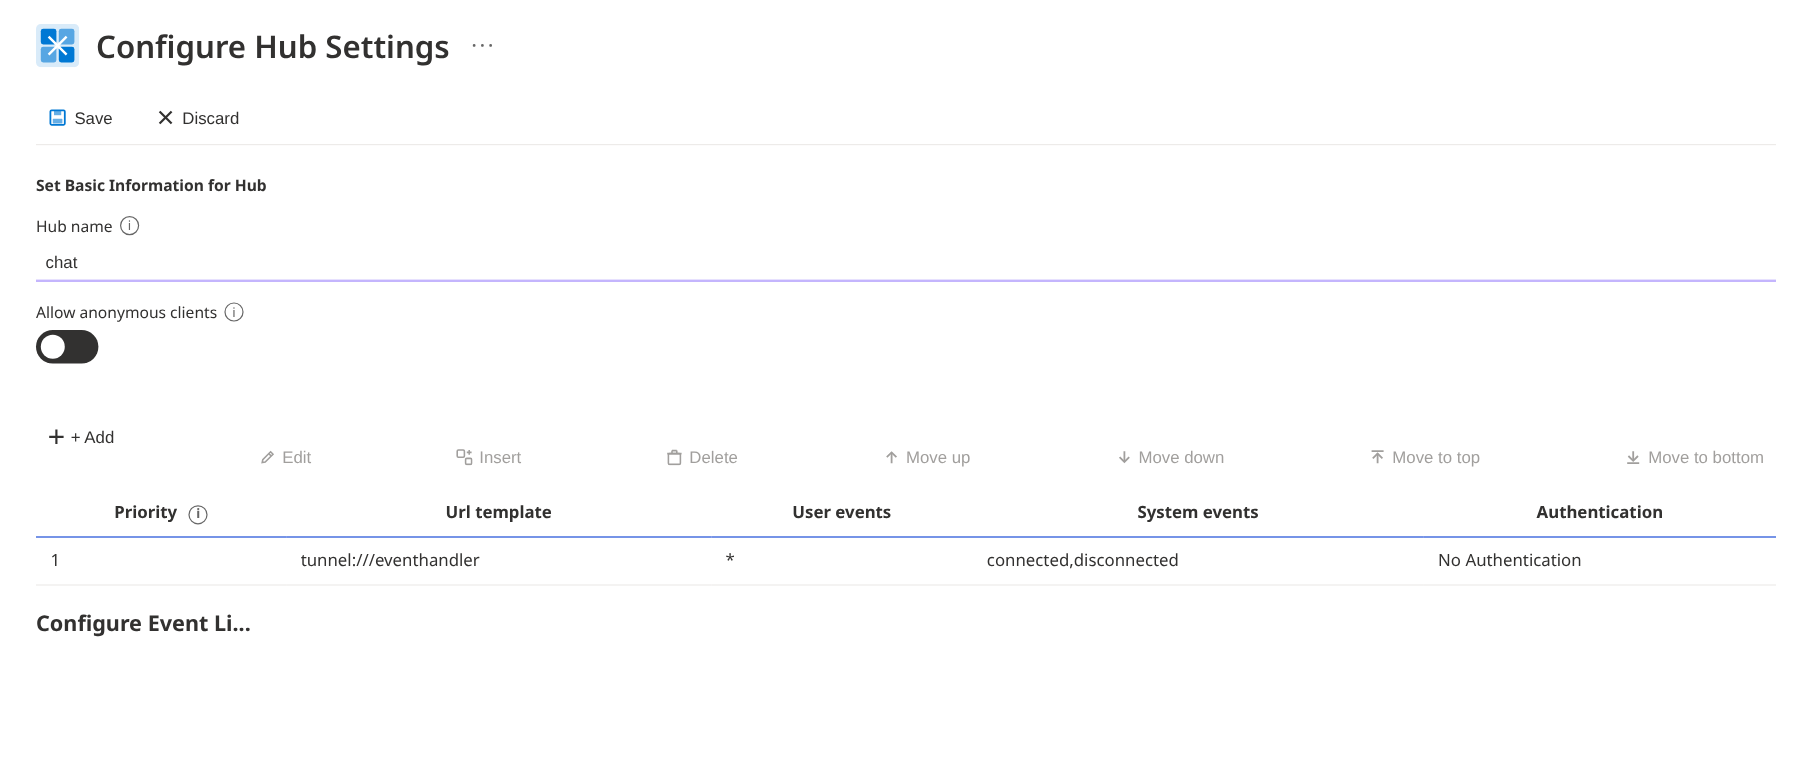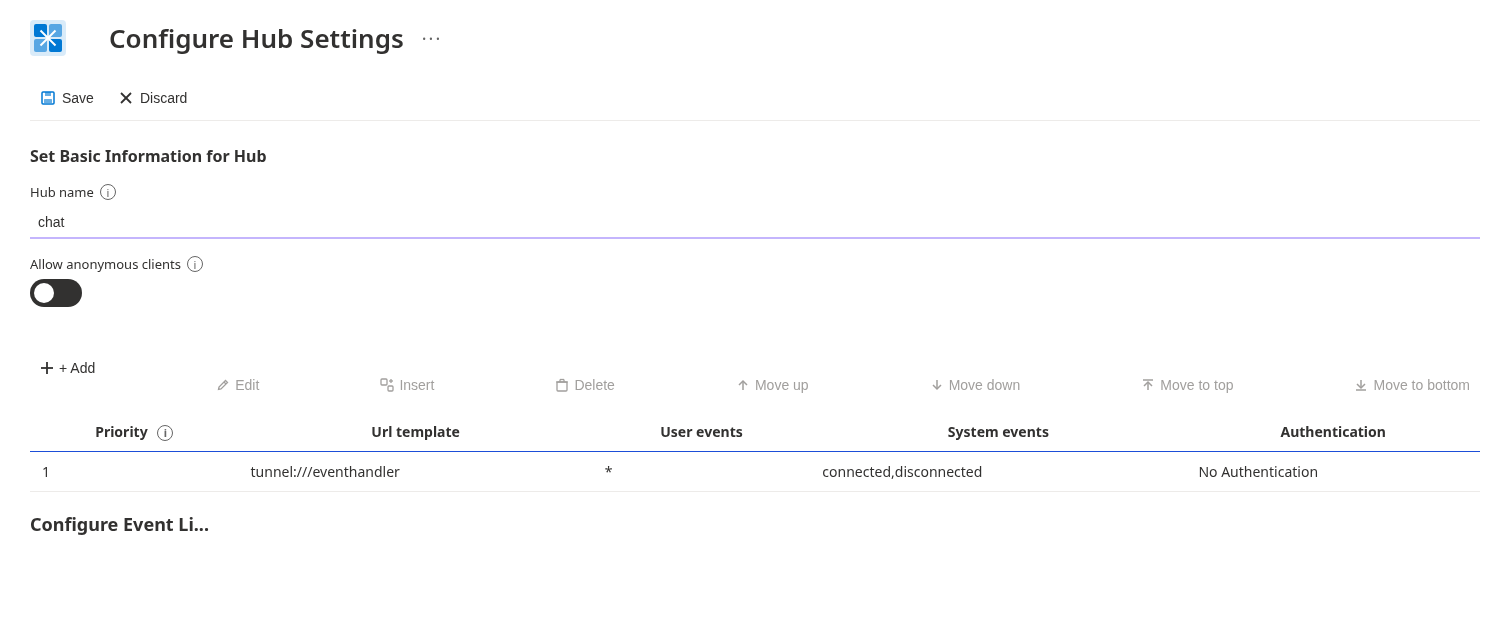--- a/index.html
+++ b/index.html
@@ -20,55 +20,54 @@
     }
     .app-icon {
       width: 36px;
       height: 36px;
       flex-shrink: 0;
     }
     .page-title {
       font-size: 26px;
       font-weight: 600;
       color: #323130;
-      margin-left: 29px;
     }
     .more-options {
       color: #666;
       font-size: 18px;
       cursor: pointer;
       letter-spacing: 2px;
       margin-left: 4px;
     }
 
     
     .toolbar {
       display: flex;
       align-items: center;
-      gap: 4px;
+      gap: 16px;
       padding: 8px 0;
       border-bottom: 1px solid #edebe9;
       margin-bottom: 24px;
     }
     .toolbar-btn {
       display: flex;
       align-items: center;
       gap: 6px;
       padding: 6px 10px;
       background: none;
       border: none;
       cursor: pointer;
       font-size: 14px;
       color: #323130;
       border-radius: 2px;
     }
 
     
     .section-heading {
-      font-size: 16px;
+      font-size: 13px;
       font-weight: 700;
       color: #323130;
       margin-bottom: 16px;
     }
 
     
     .field-label {
       display: flex;
       align-items: center;
       gap: 6px;

